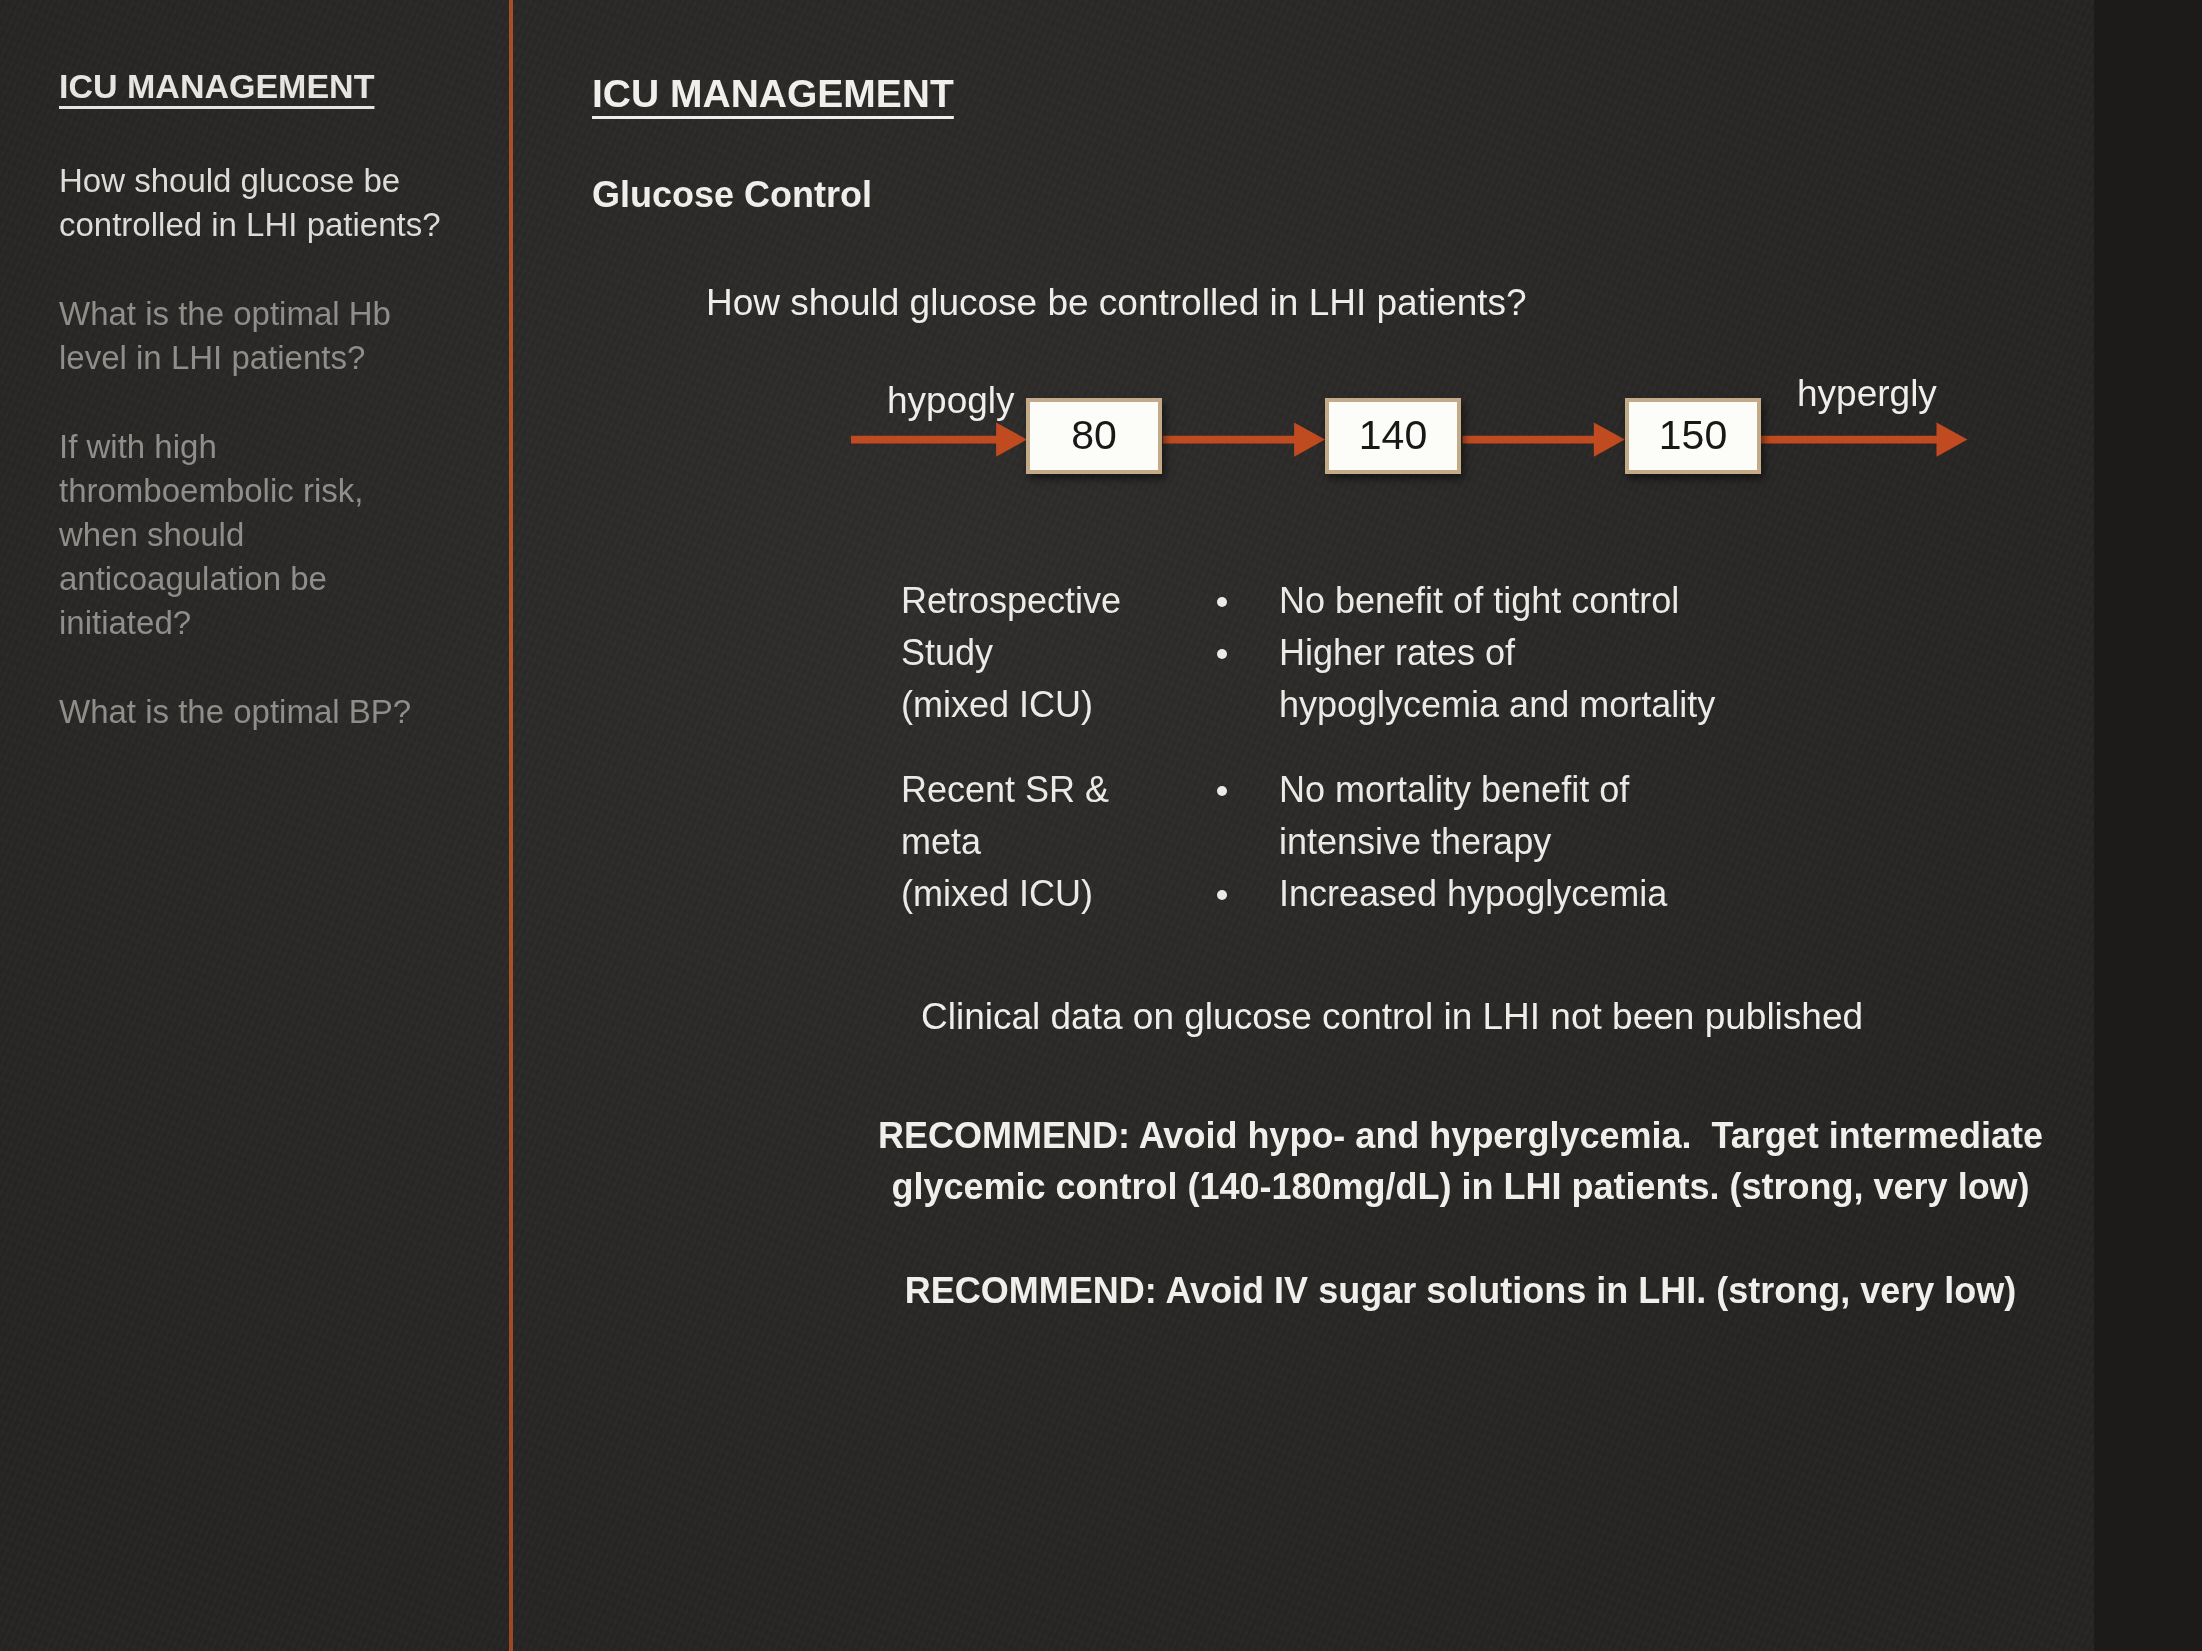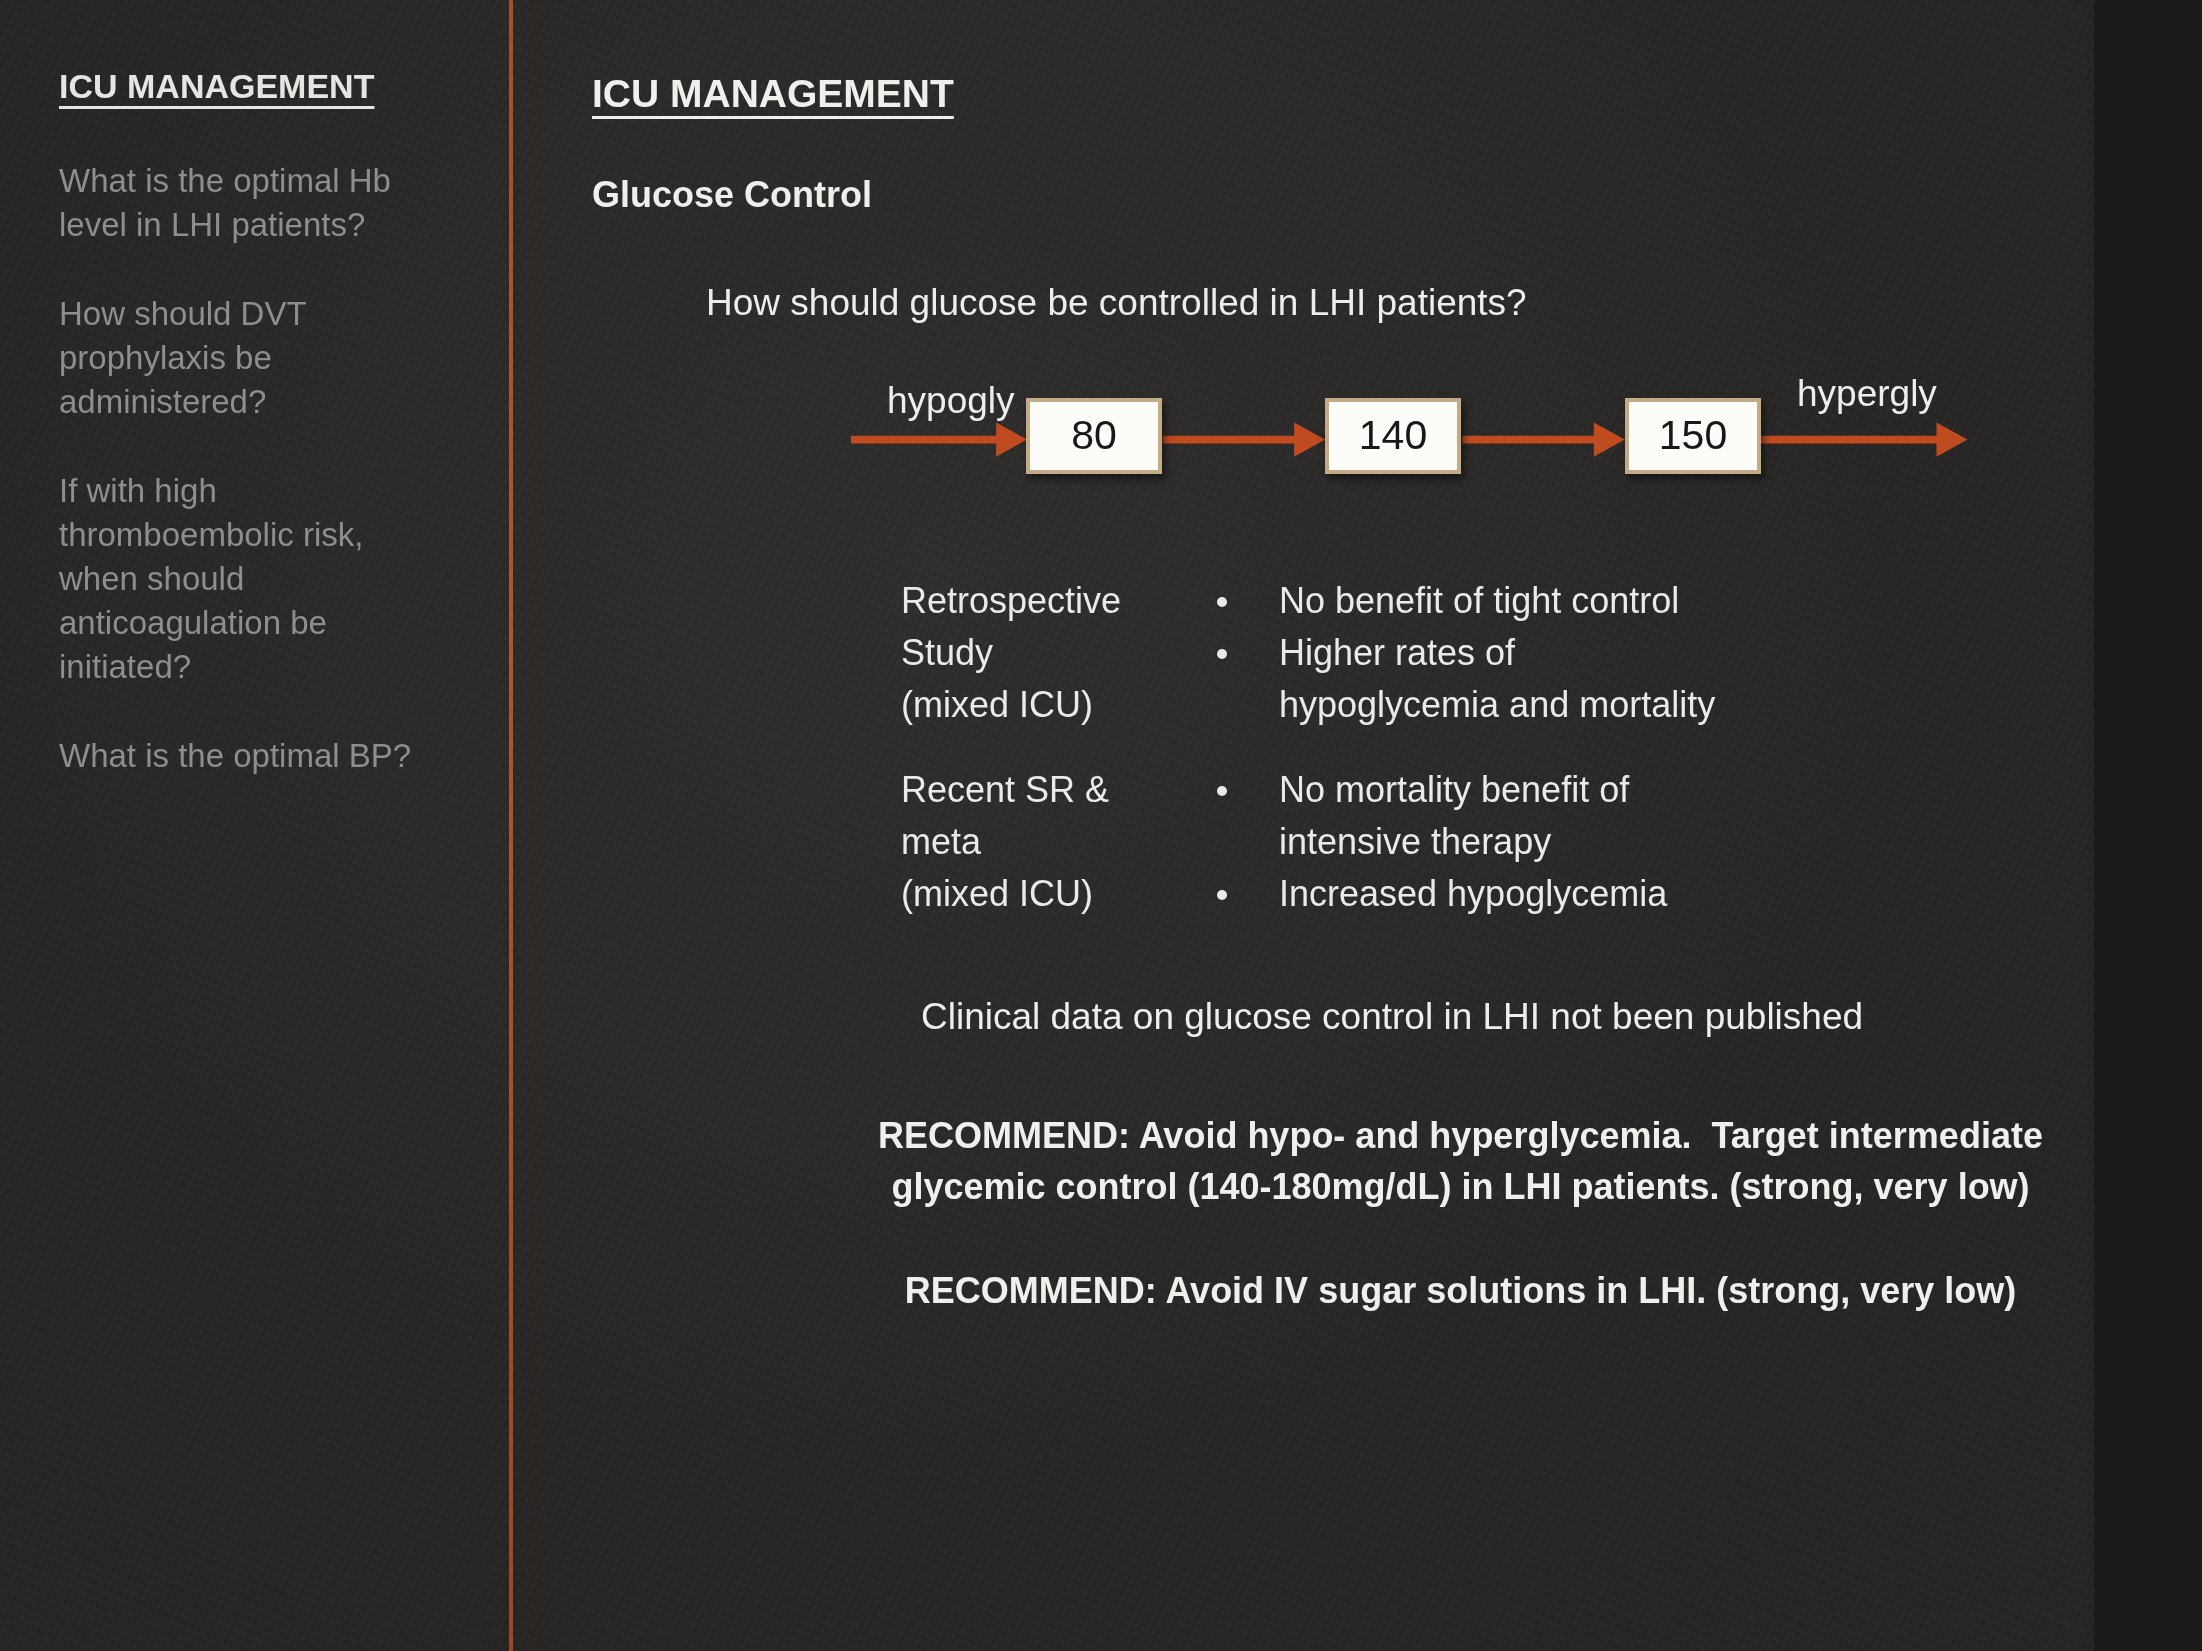--- a/index.html
+++ b/index.html
@@ -101,25 +101,24 @@
   .rec.r1{top:1094px;}
   .rec.r2{top:1249px;}
 </style>
 </head>
 <body>
 
 <div class="slide">
 
   <aside class="sidebar">
     <h2 class="sb-title">ICU MANAGEMENT</h2>
+    <div class="sb-item active ml">How should glucose be
+controlled in LHI patients?</div>
     <div class="sb-item ml">What is the optimal Hb
 level in LHI patients?</div>
-    <div class="sb-item ml">How should DVT
-prophylaxis be
-administered?</div>
     <div class="sb-item ml">If with high
 thromboembolic risk,
 when should
 anticoagulation be
 initiated?</div>
     <div class="sb-item ml">What is the optimal BP?</div>
   </aside>
 
   <div class="divider"></div>
 

